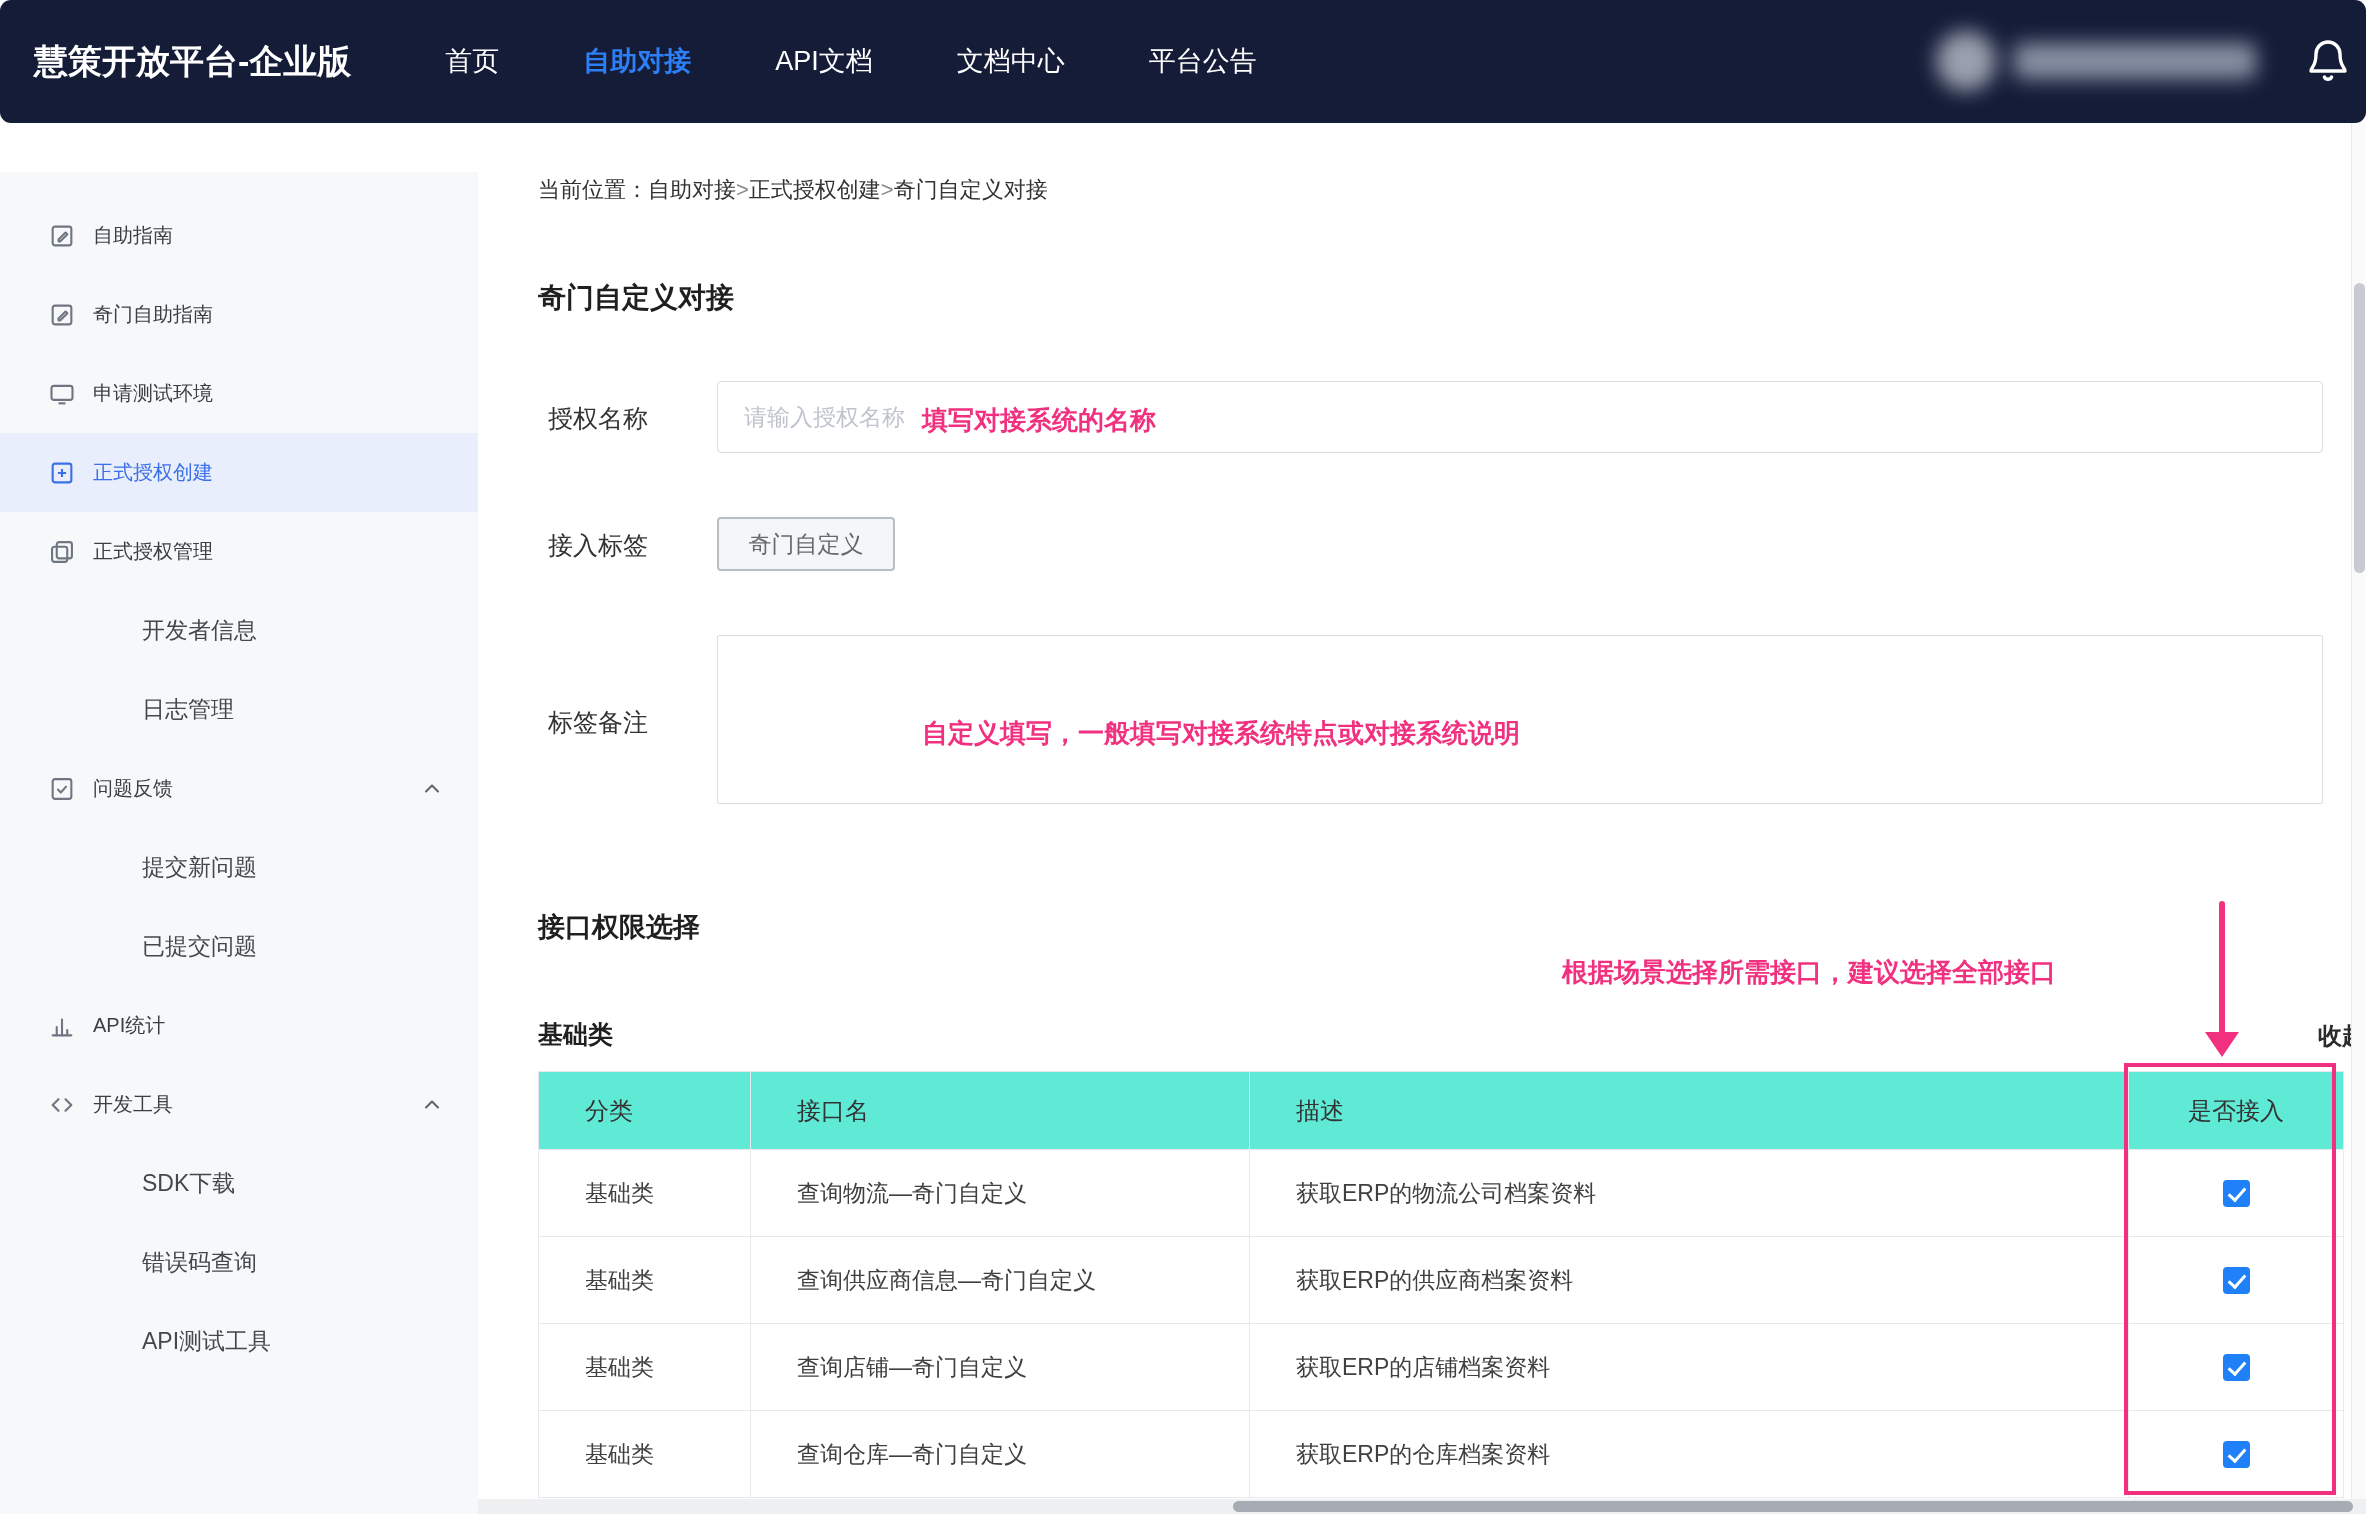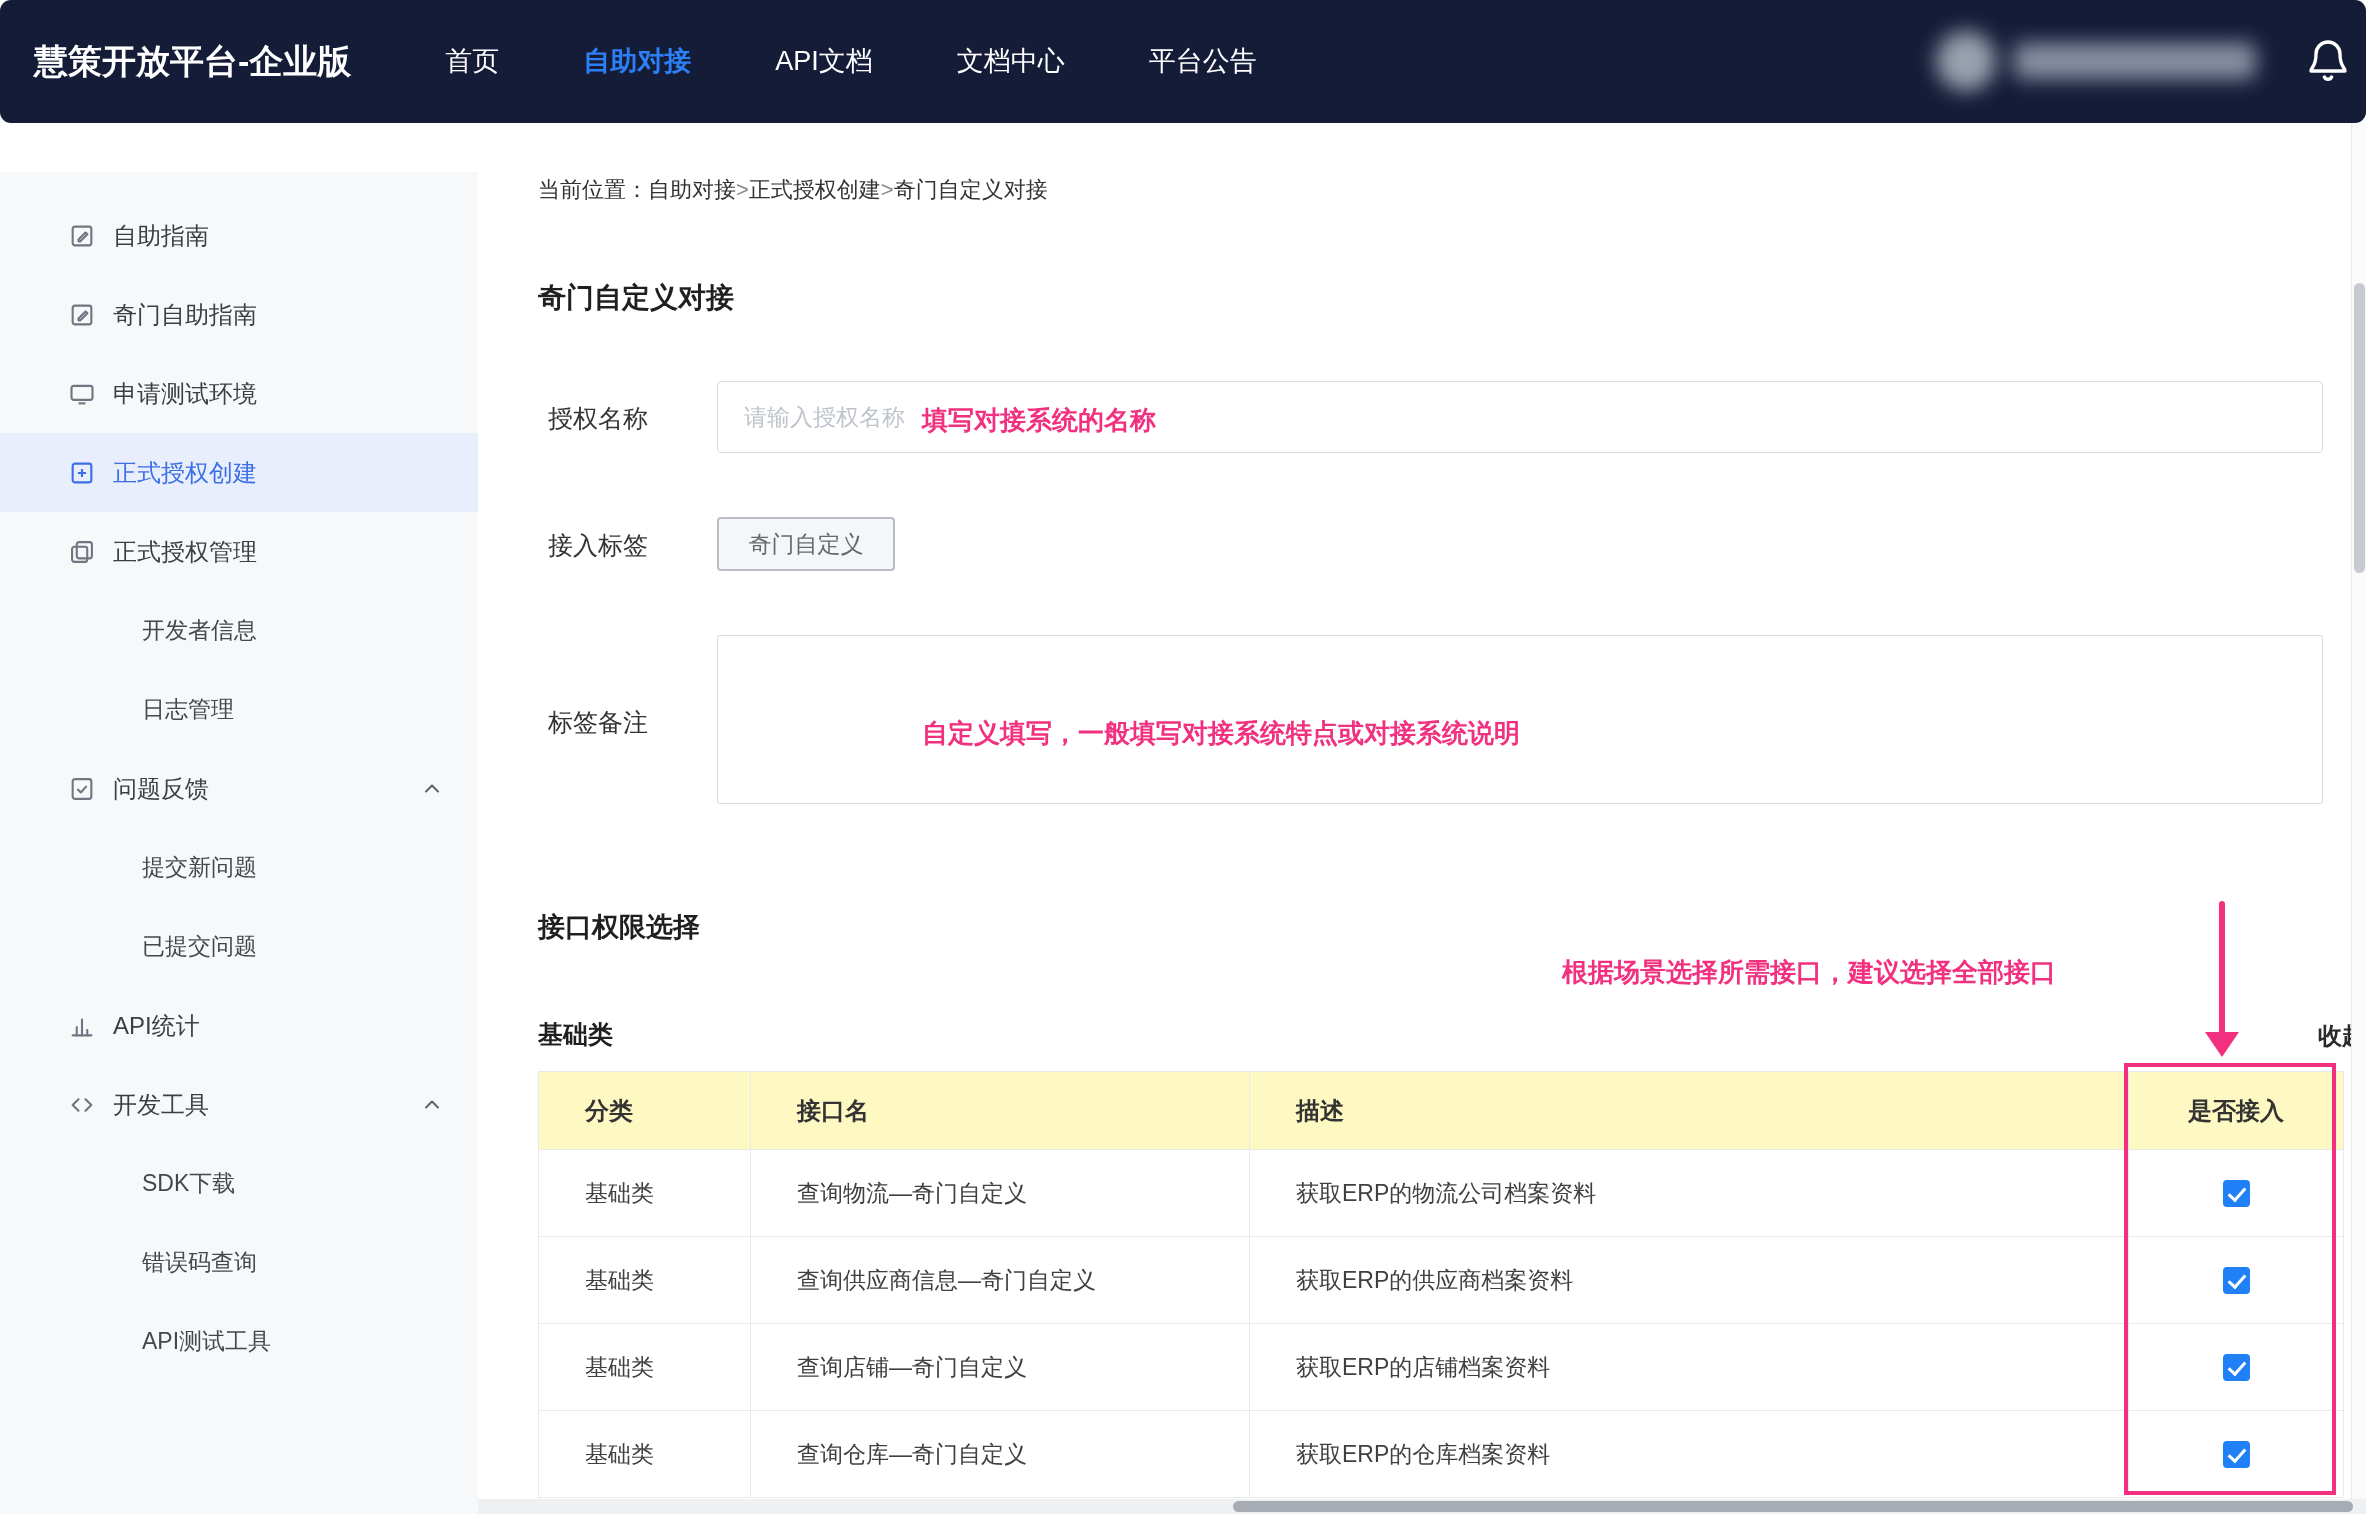--- a/index.html
+++ b/index.html
@@ -13,21 +13,21 @@
   .nav-item{color:#fff;font-size:27px;padding:0 42px;cursor:pointer;white-space:nowrap;line-height:123px;height:123px;}
   .nav-item.active{color:#2D7FF7;font-weight:700;}
   .user-area{position:absolute;right:110px;top:28px;width:320px;height:66px;display:flex;align-items:center;gap:18px;filter:blur(10px);}
   .user-avatar{width:60px;height:60px;border-radius:50%;background:#99A0AE;flex:none;}
   .user-bar{flex:1;height:36px;border-radius:8px;background:#8891A3;}
   .bell{position:absolute;right:14px;top:36px;width:48px;height:48px;color:#fff;}
   .bell svg{width:48px;height:48px;}
 
   
   .sidebar{position:absolute;top:172px;left:0;width:478px;height:1342px;background:#F7F8FA;padding-top:24px;z-index:5;}
-  .side-item{height:79px;display:flex;align-items:center;padding-left:68px;font-size:24px;color:#3A3F45;cursor:pointer;position:relative;white-space:nowrap;}
+  .side-item{height:79px;display:flex;align-items:center;padding-left:48px;font-size:20px;color:#3A3F45;cursor:pointer;position:relative;white-space:nowrap;}
   .side-item .sicon{width:28px;height:28px;margin-right:17px;color:#6E7682;flex:none;display:flex;}
   .side-item .sicon svg{width:28px;height:28px;}
   .side-item.sub{padding-left:142px;font-size:23px;color:#43484e;}
   .side-item.active{background:#E8EEFB;color:#3B6FE8;}
   .side-item.active .sicon{color:#3B6FE8;}
   .chev{position:absolute;right:34px;width:24px;height:24px;color:#5F6368;}
   .chev svg{width:24px;height:24px;}
 
   
   .main{position:absolute;left:478px;top:123px;width:1888px;height:1391px;background:#fff;}
@@ -51,21 +51,21 @@
   .arrow-line{position:absolute;left:1741px;top:778px;width:6px;height:135px;background:#F1317F;border-radius:3px;z-index:7;}
   .arrow-head{position:absolute;left:1727px;top:909px;width:0;height:0;border-left:17px solid transparent;border-right:17px solid transparent;border-top:25px solid #F1317F;z-index:7;}
   .pink-rect{position:absolute;left:1646px;top:940px;width:212px;height:432px;border:4px solid #F1317F;pointer-events:none;z-index:6;}
 
   .perm-title{position:absolute;left:60px;top:786px;font-size:27px;font-weight:700;color:#1F1F1F;}
   .group-title{position:absolute;left:60px;top:895px;font-size:25px;font-weight:700;color:#1F1F1F;}
   .collapse-link{position:absolute;left:1840px;top:897px;font-size:24px;font-weight:600;color:#2b2b2b;cursor:pointer;white-space:nowrap;}
 
   .perm-table{position:absolute;left:60px;top:948px;width:1805px;border-collapse:collapse;table-layout:fixed;font-size:23px;background:#fff;}
   .perm-table th,.perm-table td{border:1px solid #E7E9EC;text-align:left;padding:0 10px 0 46px;overflow:hidden;white-space:nowrap;}
-  .perm-table th{height:78px;background:#fef9c3;font-weight:700;color:#333;font-size:24px;}
+  .perm-table th{height:78px;background:#5eead4;font-weight:400;color:#333;font-size:24px;}
   .perm-table td{height:87px;color:#404040;}
   .perm-table .center{text-align:center;padding:0;}
   .checkbox{width:27px;height:27px;background:#2080F7;border-radius:4px;display:inline-block;position:relative;vertical-align:middle;cursor:pointer;}
   .checkbox::after{content:"";position:absolute;left:9px;top:4px;width:7px;height:14px;border:solid #fff;border-width:0 3px 3px 0;transform:rotate(42deg);}
 
   
   .v-scroll{position:absolute;right:0;top:123px;width:15px;height:1391px;background:#FAFAFB;border-left:1px solid #E9E9E9;z-index:30;}
   .v-thumb{position:absolute;left:2px;top:160px;width:11px;height:290px;border-radius:6px;background:#C7CBD1;}
   .h-scroll{position:absolute;left:478px;top:1499px;width:1888px;height:15px;background:#EFF0F2;z-index:31;}
   .h-thumb{position:absolute;left:755px;top:2px;height:11px;width:1120px;border-radius:6px;background:#A7ACB4;}

